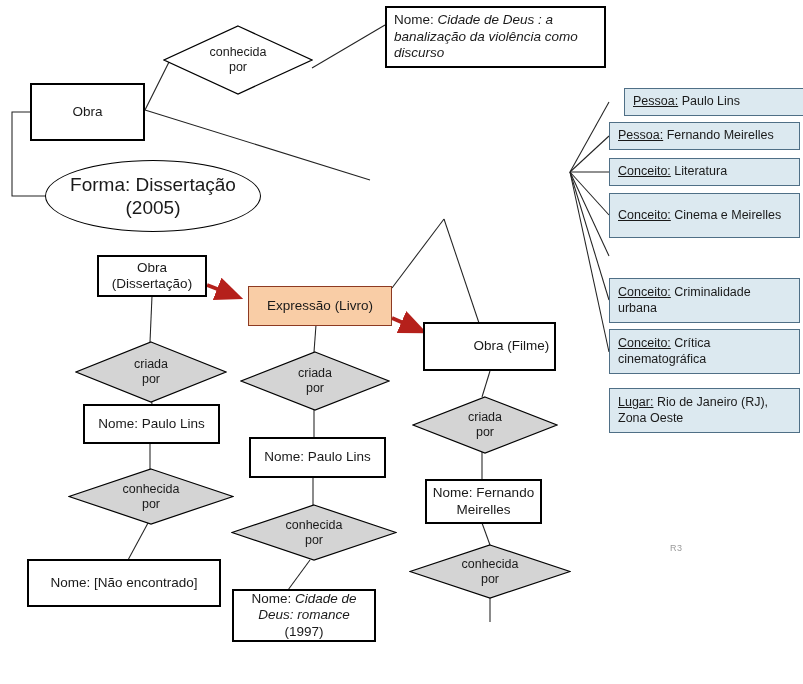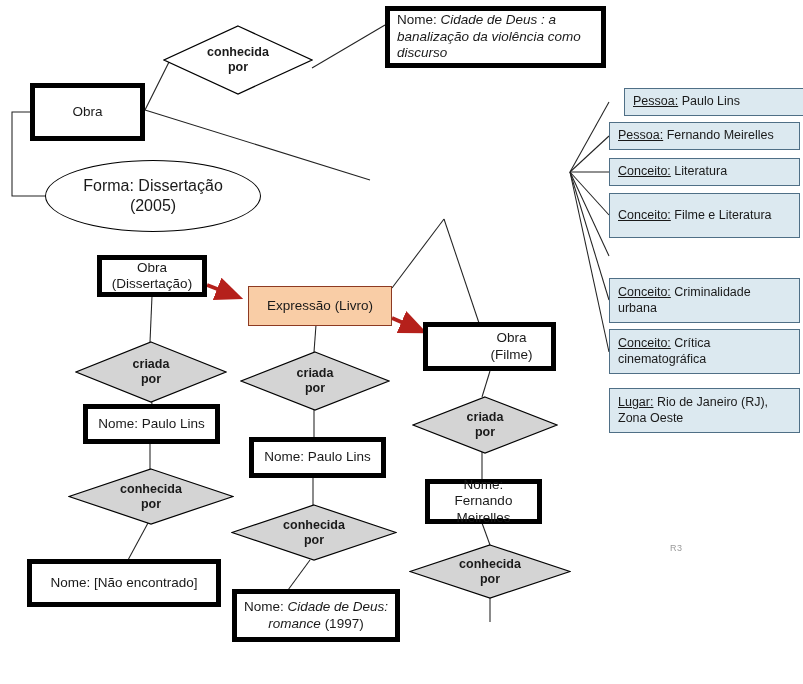--- a/index.html
+++ b/index.html
@@ -27,21 +27,21 @@
     box-sizing: border-box;
     display: flex;
     align-items: center;
     justify-content: center;
     text-align: center;
     color: #1a1a1a;
     line-height: 1.22;
   }
   
   .rect {
-    border: 5px solid #000000;
+    border: 2px solid #000000;
     background: #ffffff;
     font-size: 13.5px;
     padding: 2px 4px;
   }
   
   .rect-accent {
     border: 1.5px solid #8d3a22;
     background: #f9cda6;
     font-size: 13.5px;
   }
@@ -55,33 +55,32 @@
     padding: 3px 6px 3px 8px;
   }
   .rect-blue .lbl {
     text-decoration: underline;
   }
   
   .ellipse {
     border: 1px solid #000000;
     background: #ffffff;
     border-radius: 50%;
-    font-size: 16px;
+    font-size: 19px;
   }
   
   .diamond {
     position: absolute;
     display: flex;
     align-items: center;
     justify-content: center;
     text-align: center;
     font-size: 12.5px;
     color: #1a1a1a;
     line-height: 1.2;
-    font-weight: bold;
   }
   .diamond .dshape {
     position: absolute;
     left: 0;
     top: 0;
     width: 100%;
     height: 100%;
   }
   .diamond .dtext {
     position: relative;
@@ -193,21 +192,21 @@
       <span class="lbl">Pessoa:</span><span> Fernando Meirelles</span>
     </span>
   </div>
   <div class="node rect-blue" style="left:609px; top:158px; width:191px; height:28px;">
     <span>
       <span class="lbl">Conceito:</span><span> Literatura</span>
     </span>
   </div>
   <div class="node rect-blue" style="left:609px; top:193px; width:191px; height:45px;">
     <span>
-      <span class="lbl">Conceito:</span><span> Filme e Literatura</span>
+      <span class="lbl">Conceito:</span><span> Cinema e Meirelles</span>
     </span>
   </div>
   <div class="node rect-blue" style="left:609px; top:278px; width:191px; height:45px;">
     <span>
       <span class="lbl">Conceito:</span><span> Criminalidade urbana</span>
     </span>
   </div>
   <div class="node rect-blue" style="left:609px; top:329px; width:191px; height:45px;">
     <span>
       <span class="lbl">Conceito:</span><span> Crítica cinematográfica</span>
@@ -273,21 +272,21 @@
   </div>
   <div class="diamond" style="left:231px; top:504px; width:166px; height:57px;">
     <svg class="dshape" viewBox="0 0 166 57" preserveAspectRatio="none">
       <polygon points="83,1 165,28.5 83,56 1,28.5" fill="#d4d4d4" stroke="#000000" stroke-width="1.2"></polygon>
     </svg>
     <span class="dtext">
       <span>conhecida</span><br>
       <span>por</span>
     </span>
   </div>
-  <div class="node rect" style="left:232px; top:589px; width:168px; height:53px;justify-content:flex-end;">
+  <div class="node rect" style="left:232px; top:589px; width:144px; height:53px;justify-content:flex-end;">
     <span>
       <span>Nome: </span><span class="ital">Cidade de Deus: romance</span><span> (1997)</span>
     </span>
   </div>
 
   <div class="diamond" style="left:412px; top:396px; width:146px; height:58px;">
     <svg class="dshape" viewBox="0 0 146 58" preserveAspectRatio="none">
       <polygon points="73,1 145,29 73,57 1,29" fill="#d4d4d4" stroke="#000000" stroke-width="1.2"></polygon>
     </svg>
     <span class="dtext">

